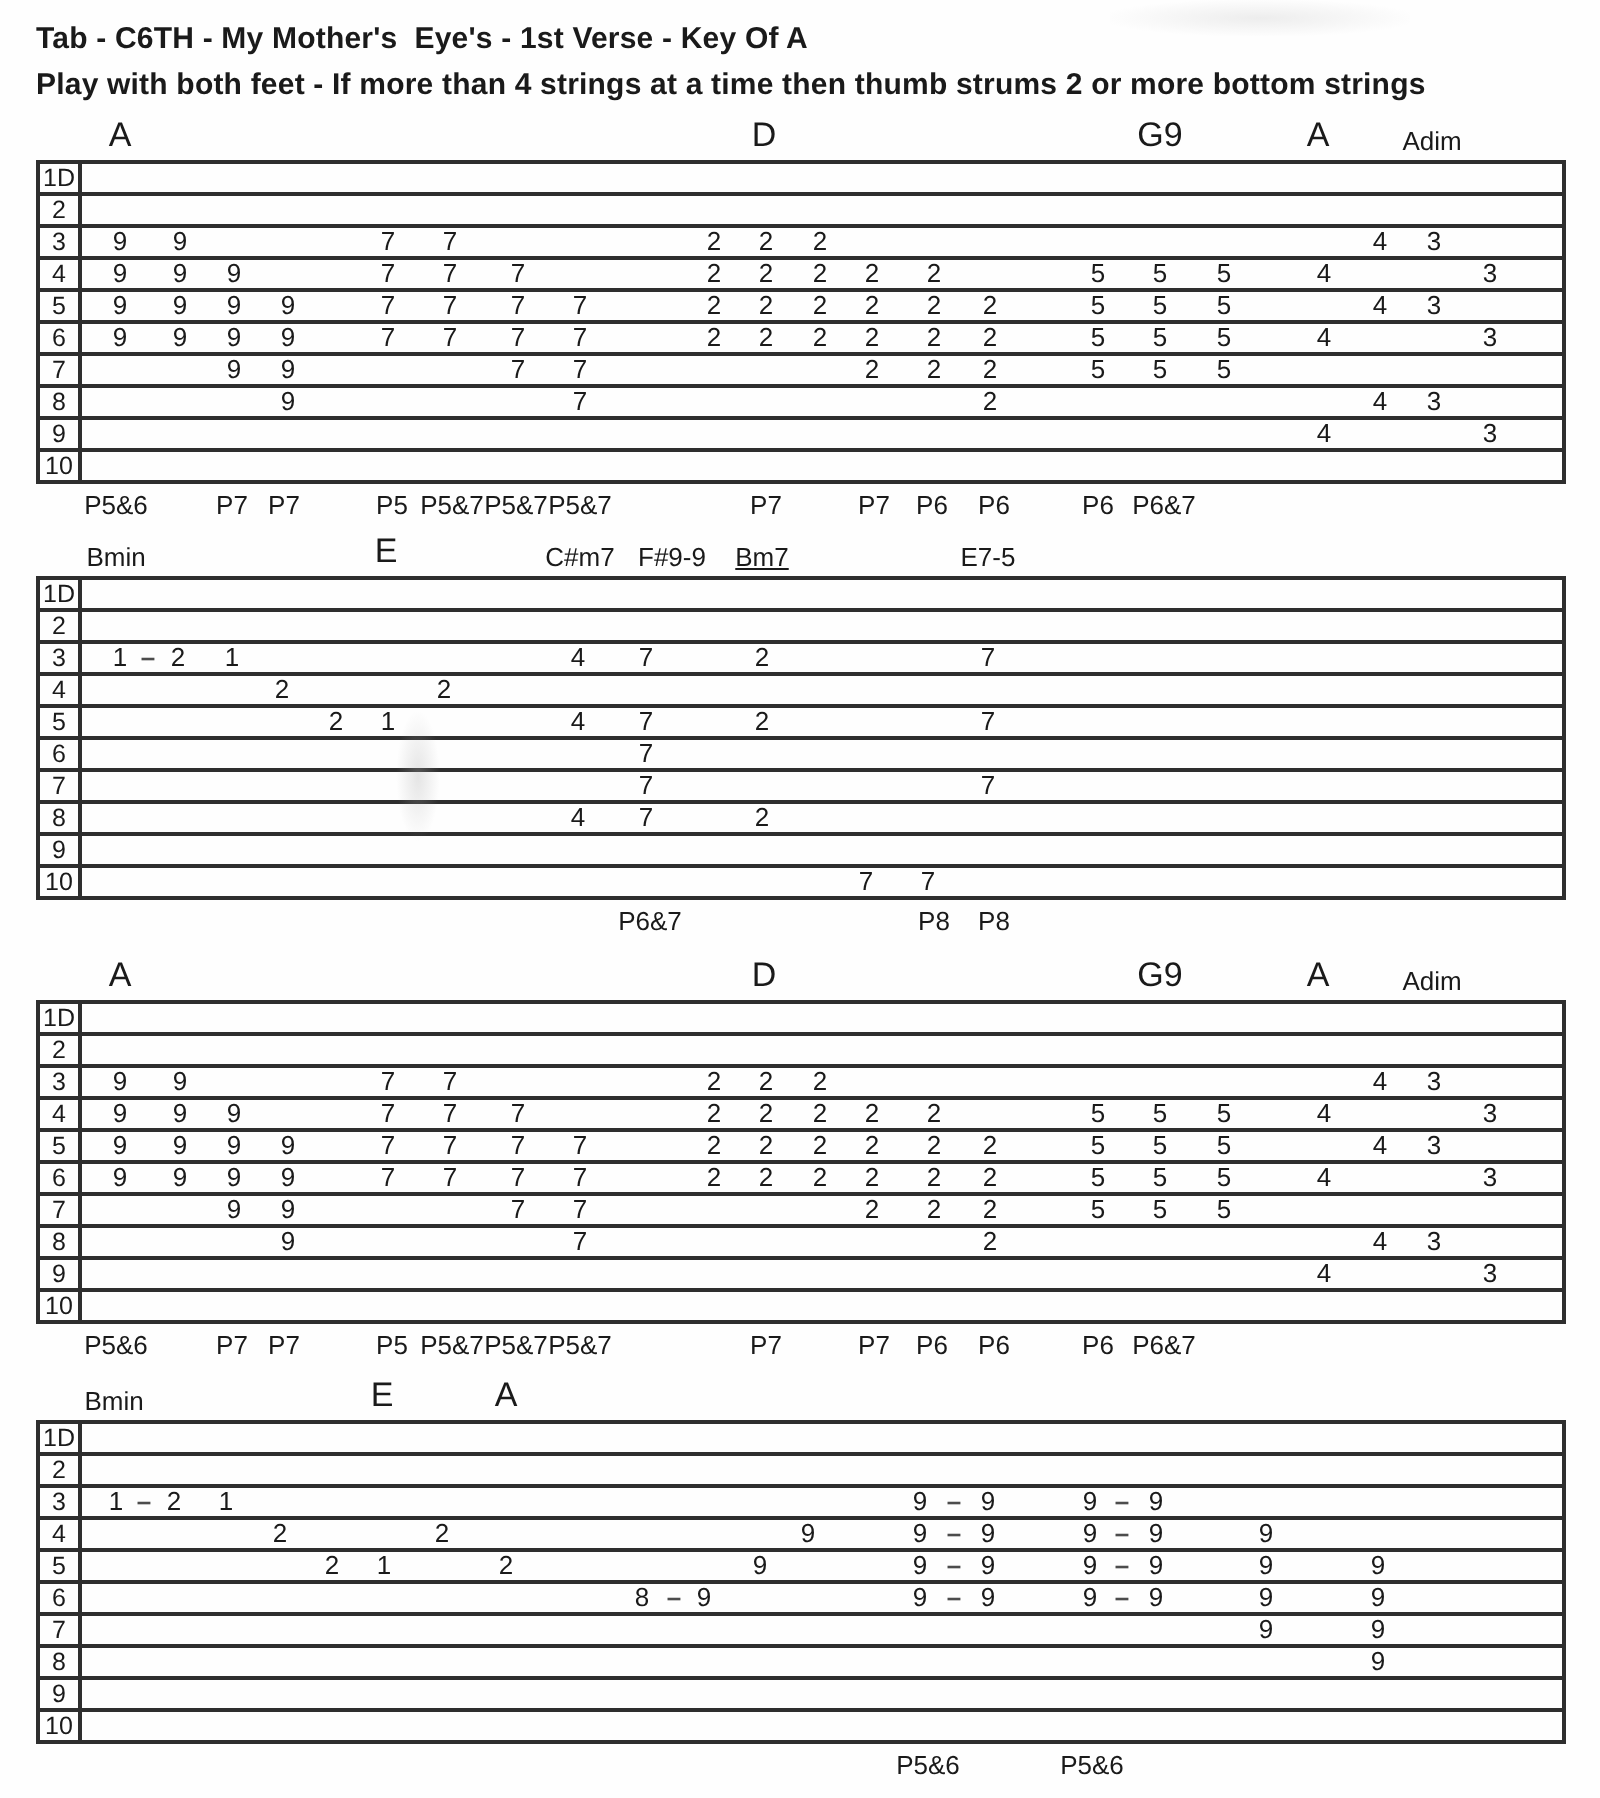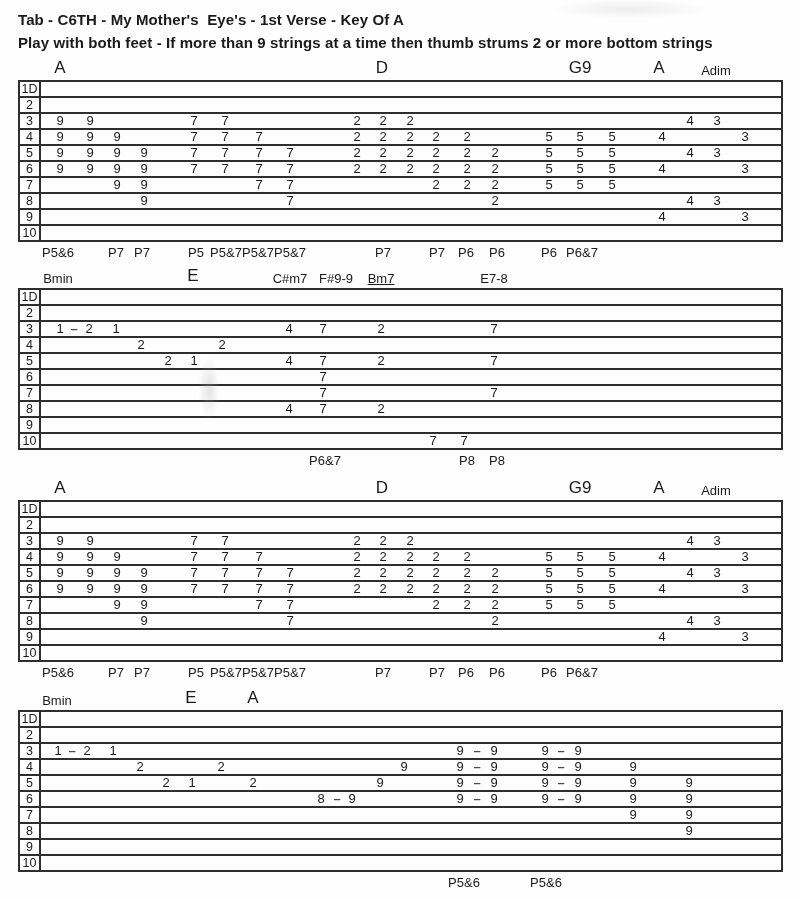--- a/index.html
+++ b/index.html
@@ -52,21 +52,21 @@
   .smudge { position:absolute; pointer-events:none; }
   .smudge.s1 { left:198px; top:355px; width:22px; height:66px;
     background:radial-gradient(ellipse at center, rgba(170,170,170,0.30), rgba(170,170,170,0) 70%); }
   .smudge.s2 { left:555px; top:0px; width:150px; height:18px;
     background:radial-gradient(ellipse at center, rgba(205,205,205,0.35), rgba(205,205,205,0) 75%); }
 </style>
 </head>
 <body>
 
 <div class="title">Tab - C6TH - My Mother's  Eye's - 1st Verse - Key Of A</div>
-<div class="subtitle">Play with both feet - If more than 9 strings at a time then thumb strums 2 or more bottom strings</div>
+<div class="subtitle">Play with both feet - If more than 4 strings at a time then thumb strums 2 or more bottom strings</div>
 
 <div id="grids">
     <div class="grid" style="top: 80px;">
       <div class="chords">
         <span class="chord lg" style="left: 42px;">A</span>
         <span class="chord lg" style="left: 364px;">D</span>
         <span class="chord lg" style="left: 562px;">G9</span>
         <span class="chord lg" style="left: 641px;">A</span>
         <span class="chord sm" style="left: 698px;">Adim</span>
       </div>
@@ -215,21 +215,21 @@
         <span class="pedal" style="left: 564px;">P6&amp;7</span>
       </div>
     </div>
     <div class="grid" style="top: 288px;">
       <div class="chords">
         <span class="chord sm" style="left: 40px;">Bmin</span>
         <span class="chord lg" style="left: 175px;">E</span>
         <span class="chord sm" style="left: 272px;">C#m7</span>
         <span class="chord sm" style="left: 318px;">F#9-9</span>
         <span class="chord sm" style="left: 363px; text-decoration: underline;">Bm7</span>
-        <span class="chord sm" style="left: 476px;">E7-8</span>
+        <span class="chord sm" style="left: 476px;">E7-5</span>
       </div>
       <div class="tab">
         <div class="row">
           <div class="lbl">1D</div>
           <div class="cells"></div>
         </div>
         <div class="row">
           <div class="lbl">2</div>
           <div class="cells"></div>
         </div>

